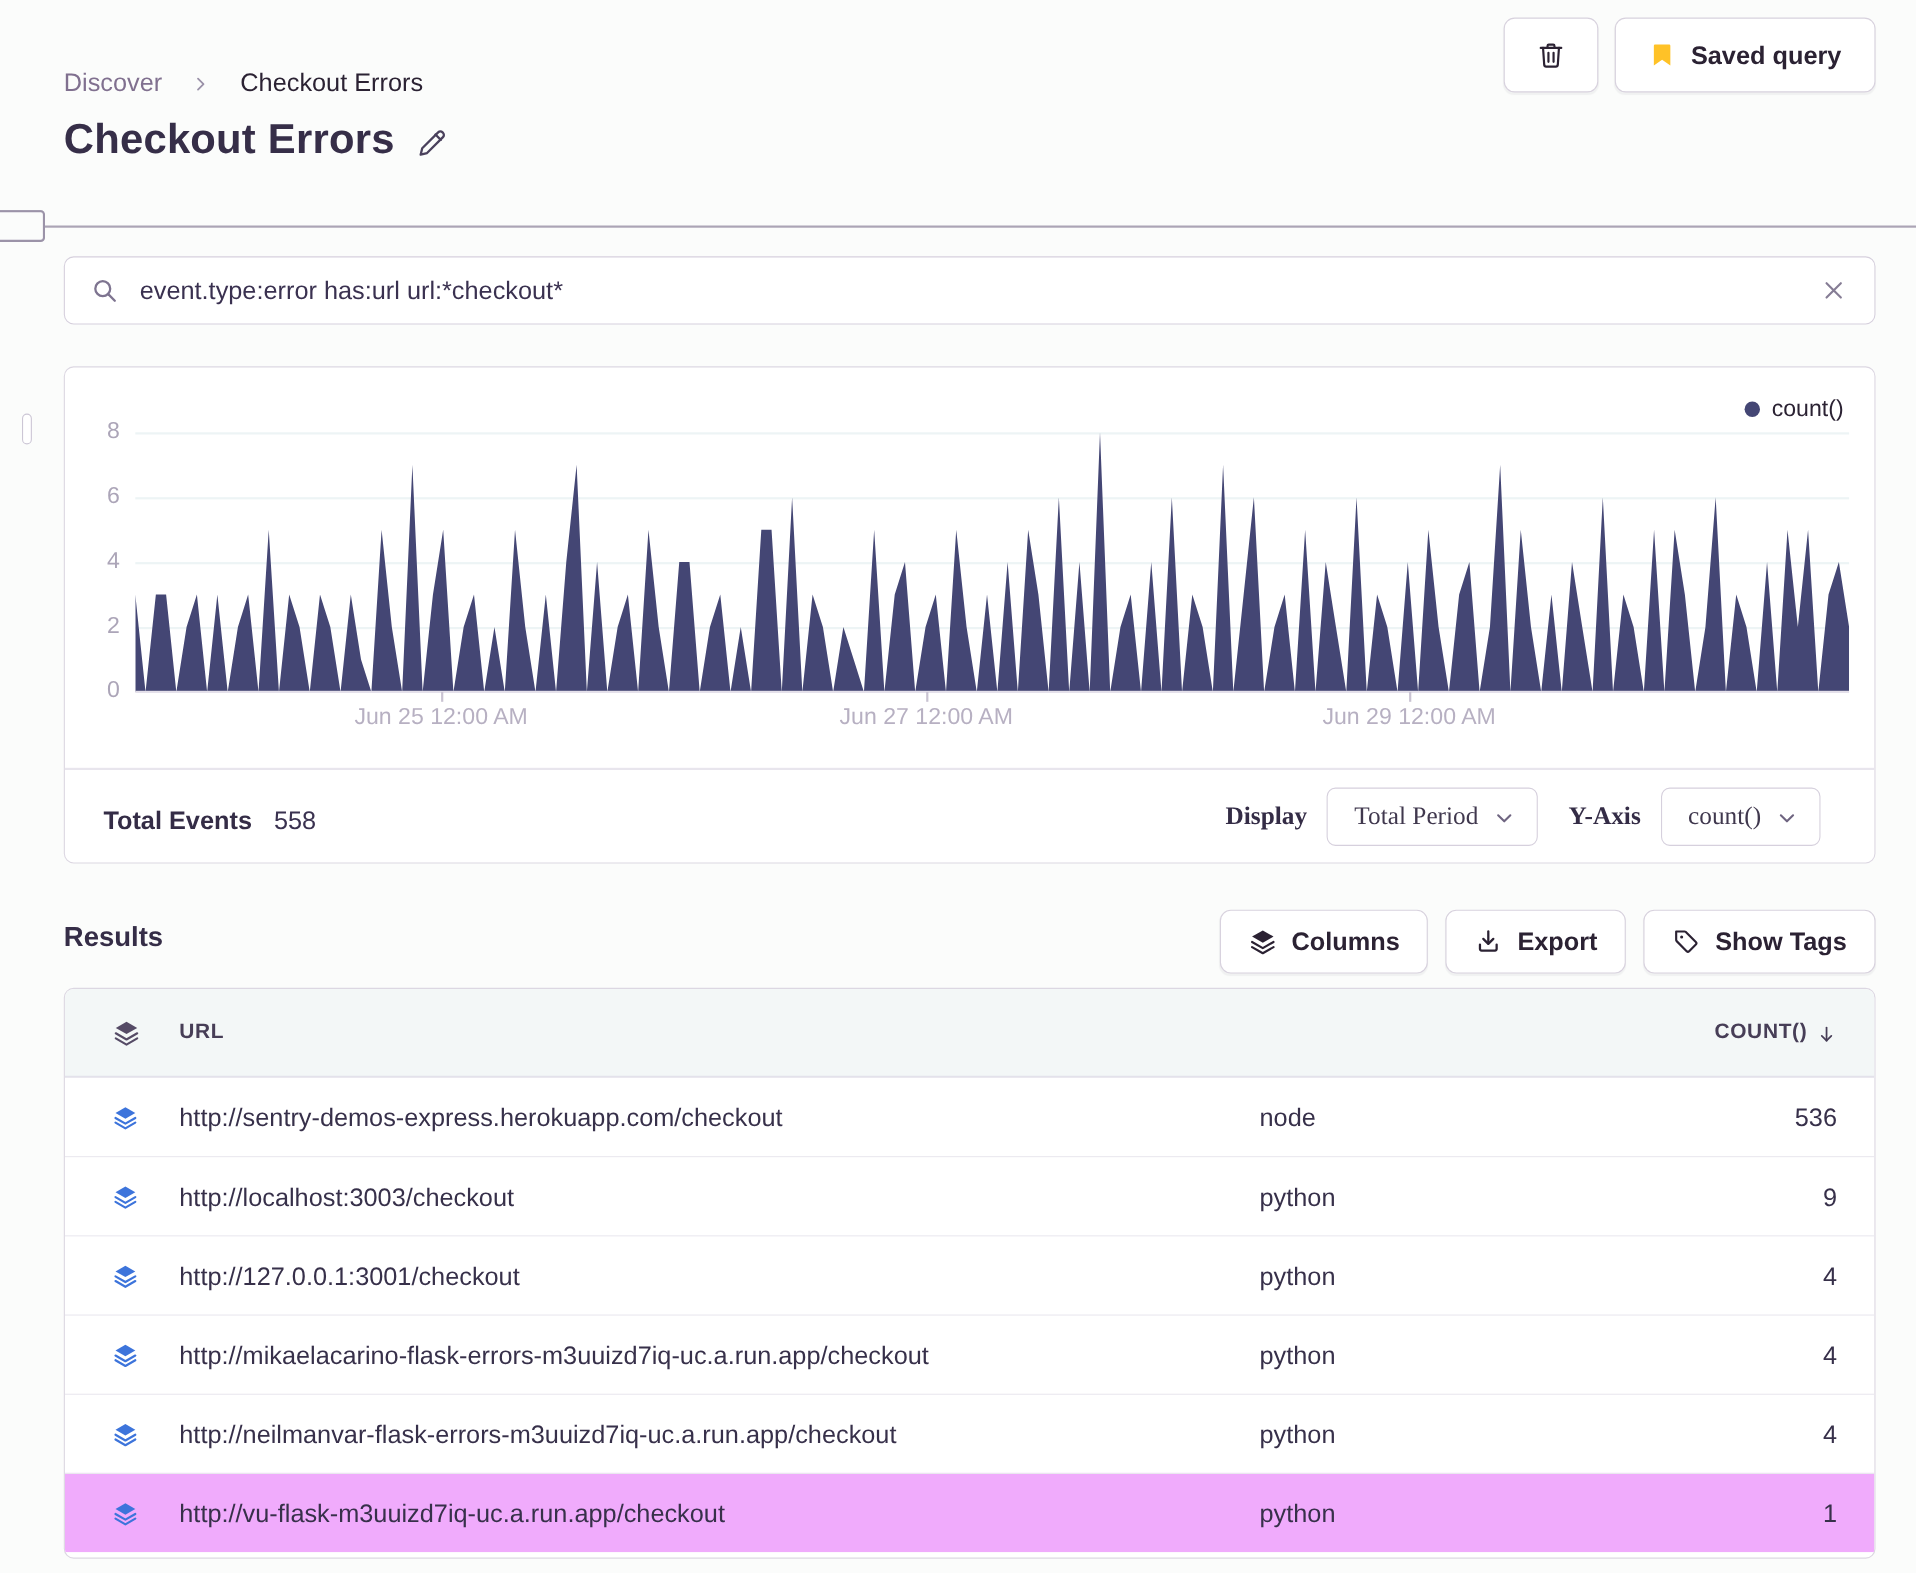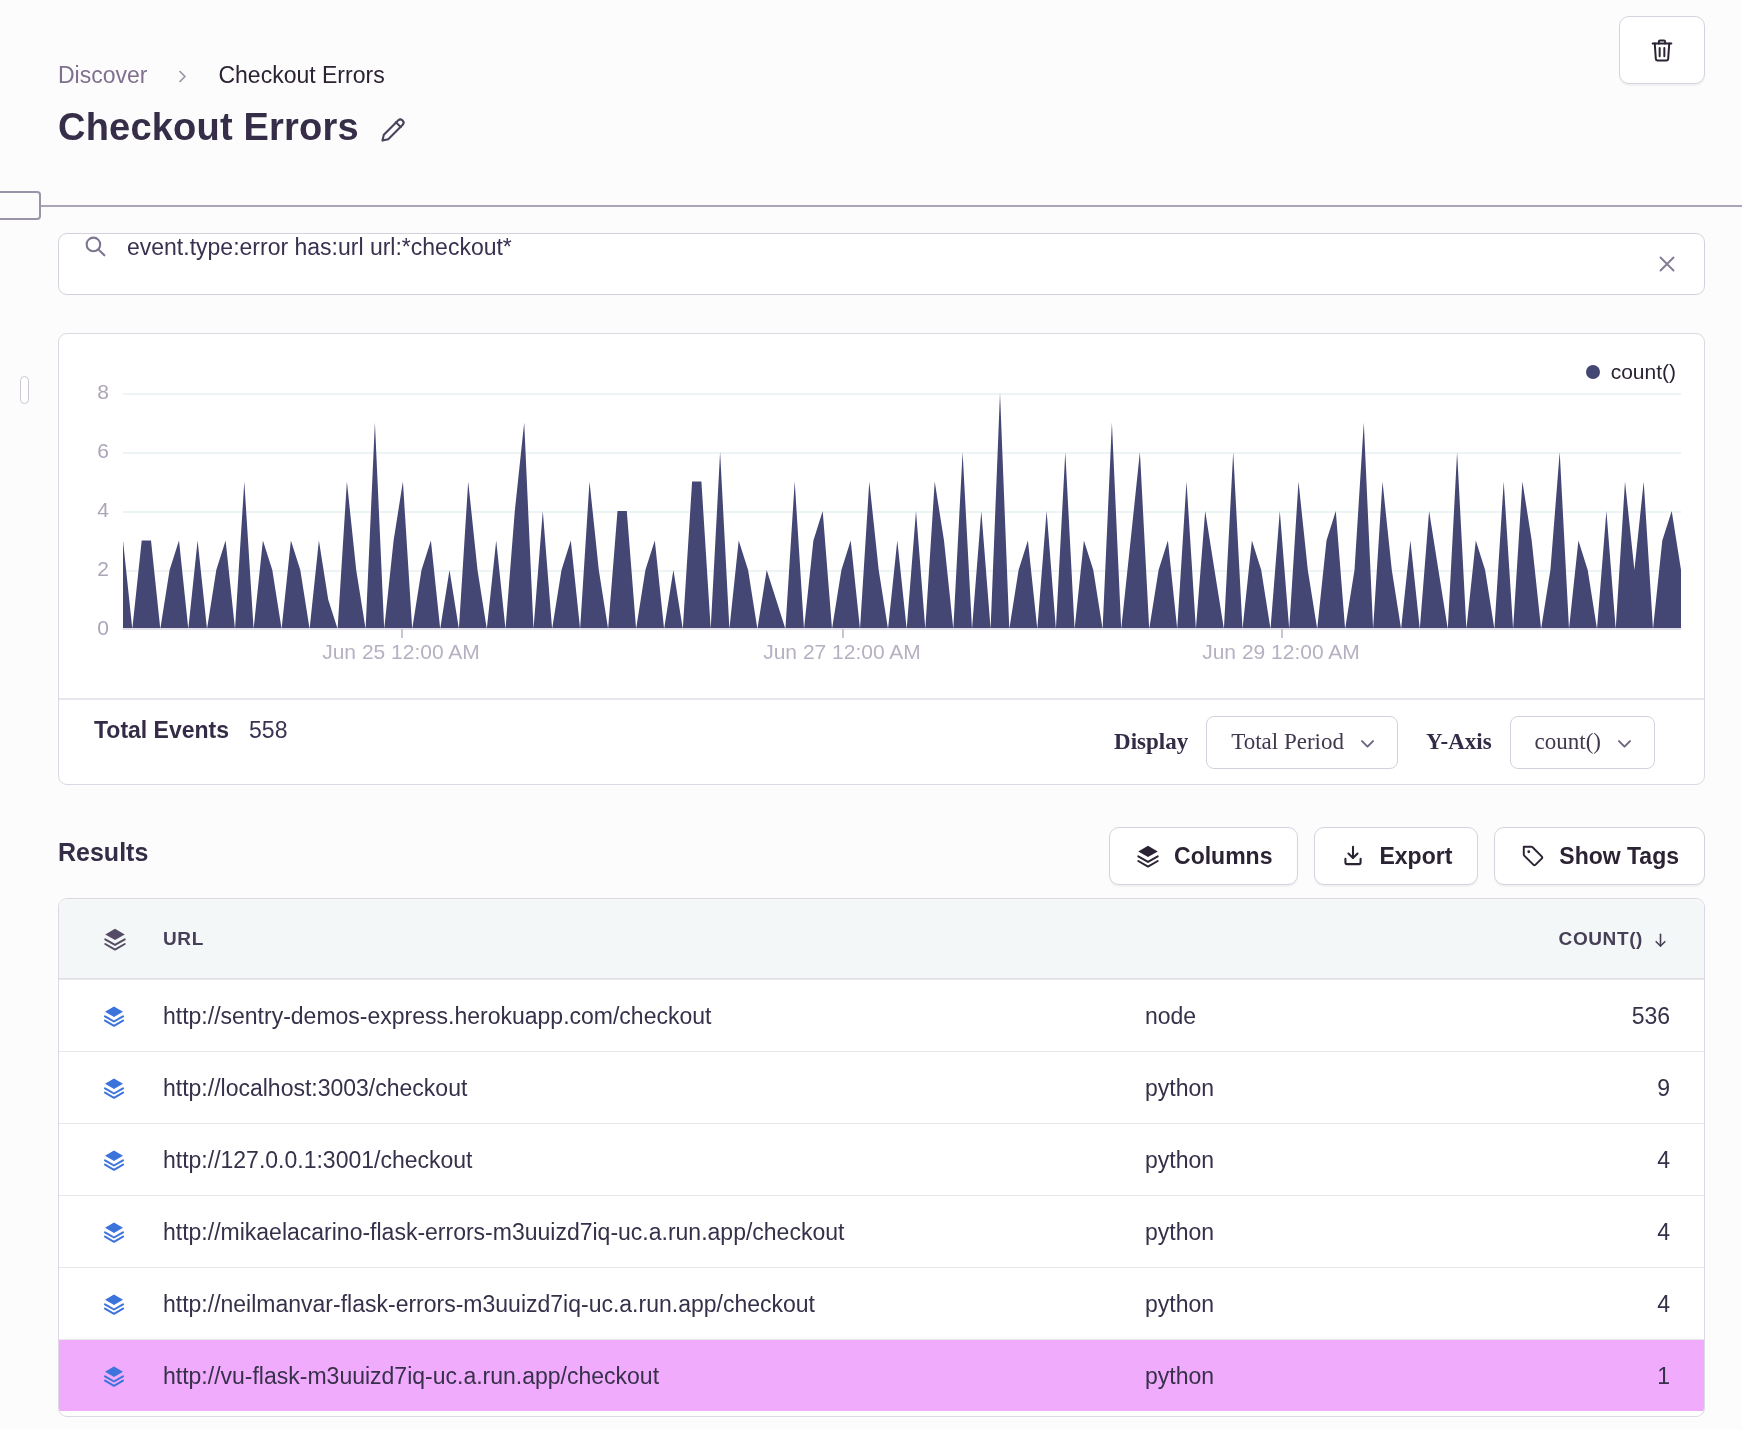--- a/index.html
+++ b/index.html
@@ -41,21 +41,21 @@
   }
   .scroll-handle {
     position:absolute; left:20px; top:376px; width:9px; height:28px;
     background:#fff; border:1.5px solid #CCC6D5; border-radius:5px; z-index:3;
   }
 
   
   .search-bar {
     position:absolute; left:58px; top:233px; width:1647px; height:62px;
     background:#fff; border:1.5px solid #D6D0DD; border-radius:9px;
-    display:flex; align-items:flex-start; padding:0 70px 0 24px; gap:19px;
+    display:flex; align-items:center; padding:0 70px 0 24px; gap:19px;
   }
   .search-bar .query { font-size:23px; color:#3A3150; white-space:nowrap; flex:1; }
   .search-clear { position:absolute; right:24px; top:17px; color:#867D95; cursor:pointer; }
 
   
   .chart-card {
     position:absolute; left:58px; top:333px; width:1647px; height:452px;
     background:#fff; border:1.5px solid #DCD7E2; border-radius:9px;
   }
   .legend { position:absolute; top:26px; right:28px; display:flex; align-items:center; gap:11px; }
@@ -64,21 +64,21 @@
 
   .plot { position:absolute; left:64px; top:59px; width:1558px; height:236px; }
   .gridline { position:absolute; left:0; right:0; height:1.5px; background:#EDF4F5; }
   .baseline  { position:absolute; left:0; right:0; top:235px; height:1.5px; background:#E4E0EA; }
   .area-svg { position:absolute; left:0; top:0; width:1558px; height:236px; }
   .y-tick { position:absolute; width:36px; text-align:right; font-size:21px; color:#ACA5B8; }
   .x-tick-mark { position:absolute; width:1.5px; height:9px; background:#C9C3D2; top:295px; }
   .x-tick { position:absolute; width:260px; top:306px; text-align:center; font-size:21px; color:#B7B0C2; }
 
   .chart-divider { position:absolute; left:0; right:0; top:364px; height:1.5px; background:#E8E5ED; }
-  .chart-footer-left { position:absolute; left:35px; top:352px; height:88px; display:flex; align-items:center; gap:20px;justify-content:space-between; }
+  .chart-footer-left { position:absolute; left:35px; top:368px; height:88px; display:flex; align-items:center; gap:20px;justify-content:space-between; }
   .tot-label { font-size:23px; font-weight:700; color:#342C46; }
   .tot-value { font-size:23px; color:#3A3250; }
   .chart-footer-right { position:absolute; right:39px; top:364px; height:88px; display:flex; align-items:center; gap:18px;font-family:Liberation Serif, serif; }
   .ctl-label { font-size:23px; font-weight:700; color:#342C46; }
   .ctl-label + .dropdown { margin-right:10px; }
   .dropdown {
     height:53px; background:#fff; border:1.5px solid #D6D0DD; border-radius:8px;
     display:flex; align-items:center; gap:14px; padding:0 20px 0 24px;
     font-size:23px; color:#40384E; cursor:pointer;
   }
@@ -128,20 +128,28 @@
   <div class="btn btn-icononly">
     <span>
       <svg width="28" height="28" viewBox="0 0 24 24" fill="none" stroke="#2B2233" stroke-width="1.7" stroke-linecap="round" stroke-linejoin="round">
         <path d="M4 6.5h16"></path>
         <path d="M9.3 6.5V4.9c0-.6.4-1 1-1h3.4c.6 0 1 .4 1 1v1.6"></path>
         <path d="M5.8 6.5l.9 13.1c.1.8.7 1.4 1.5 1.4h7.6c.8 0 1.4-.6 1.5-1.4l.9-13.1"></path>
         <path d="M10 10.3v7M14 10.3v7"></path>
       </svg>
     </span>
   </div>
+  <div class="btn btn-saved">
+    <span>
+      <svg width="24" height="24" viewBox="0 0 24 24" fill="#FFC227">
+          <path d="M5.5 2.5h13a1 1 0 0 1 1 1V21.5l-7.5-5.1-7.5 5.1V3.5a1 1 0 0 1 1-1Z"></path>
+        </svg>
+    </span>
+    <span>Saved query</span>
+  </div>
 </div>
 
 <div class="title-row">
   <span class="page-title">Checkout Errors</span>
   <span class="edit-icon">
     <svg width="31" height="31" viewBox="0 0 24 24" fill="none" stroke="currentColor" stroke-width="1.6" stroke-linecap="round" stroke-linejoin="round">
       <path d="M14.6 5.6l3.8 3.8"></path>
       <path d="M4.2 19.8l1.1-4.5L16.5 4.1a2.2 2.2 0 0 1 3.1 0l.3.3a2.2 2.2 0 0 1 0 3.1L8.7 18.7l-4.5 1.1Z"></path>
     </svg>
   </span>

